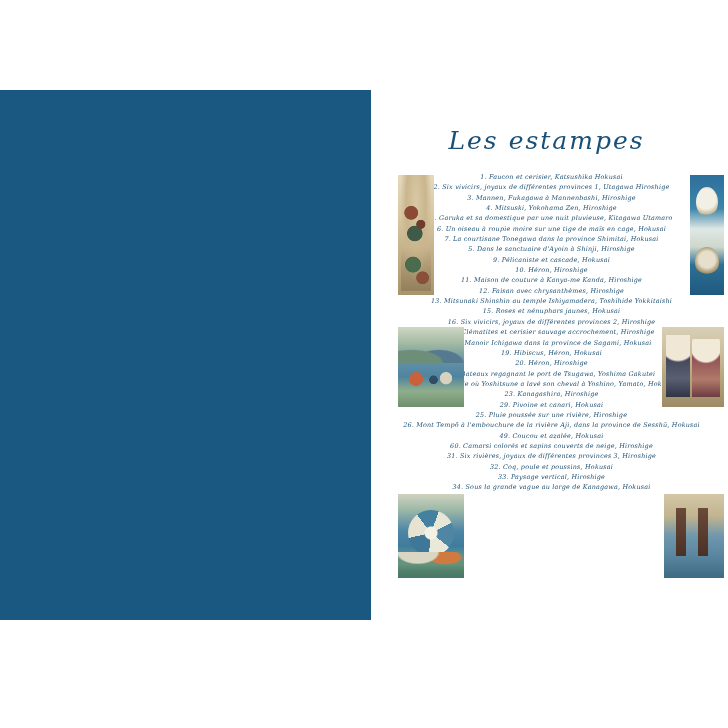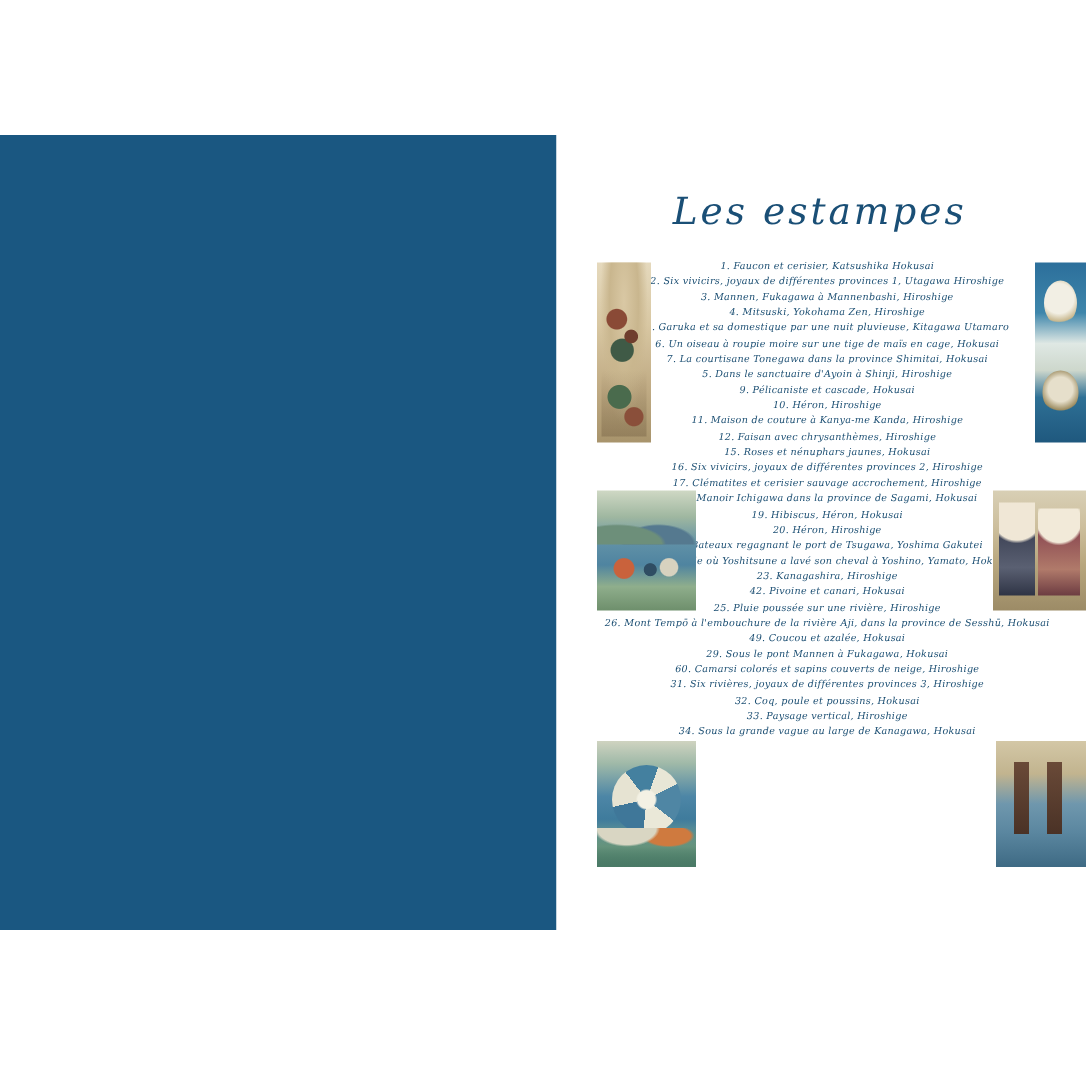--- a/index.html
+++ b/index.html
@@ -259,34 +259,34 @@
         <div class="list-item">3. Mannen, Fukagawa à Mannenbashi, Hiroshige</div>
         <div class="list-item">4. Mitsuski, Yokohama Zen, Hiroshige</div>
         <div class="list-item">5. Garuka et sa domestique par une nuit pluvieuse, Kitagawa Utamaro</div>
         <div class="list-item">6. Un oiseau à roupie moire sur une tige de maïs en cage, Hokusai</div>
         <div class="list-item">7. La courtisane Tonegawa dans la province Shimitai, Hokusai</div>
         <div class="list-item">5. Dans le sanctuaire d'Ayoin à Shinji, Hiroshige</div>
         <div class="list-item">9. Pélicaniste et cascade, Hokusai</div>
         <div class="list-item">10. Héron, Hiroshige</div>
         <div class="list-item">11. Maison de couture à Kanya-me Kanda, Hiroshige</div>
         <div class="list-item">12. Faisan avec chrysanthèmes, Hiroshige</div>
+        <div class="list-item">13. Mitsunaki Shinshin au temple Ishiyamadera, Toshihide Yokkitaishi</div>
         <div class="list-item">15. Roses et nénuphars jaunes, Hokusai</div>
         <div class="list-item">16. Six vivicirs, joyaux de différentes provinces 2, Hiroshige</div>
         <div class="list-item">17. Clématites et cerisier sauvage accrochement, Hiroshige</div>
         <div class="list-item">18. Manoir Ichigawa dans la province de Sagami, Hokusai</div>
         <div class="list-item">19. Hibiscus, Héron, Hokusai</div>
         <div class="list-item">20. Héron, Hiroshige</div>
         <div class="list-item">21. Bateaux regagnant le port de Tsugawa, Yoshima Gakutei</div>
         <div class="list-item">22. Cascade où Yoshitsune a lavé son cheval à Yoshino, Yamato, Hokusai</div>
         <div class="list-item">23. Kanagashira, Hiroshige</div>
-        <div class="list-item">42. Pivoine et canari, Hokusai</div>
+        <div class="list-item">29. Pivoine et canari, Hokusai</div>
         <div class="list-item">25. Pluie poussée sur une rivière, Hiroshige</div>
         <div class="list-item">26. Mont Tempō à l'embouchure de la rivière Aji, dans la province de Sesshū, Hokusai</div>
         <div class="list-item">49. Coucou et azalée, Hokusai</div>
-        <div class="list-item">29. Sous le pont Mannen à Fukagawa, Hokusai</div>
         <div class="list-item">60. Camarsi colorés et sapins couverts de neige, Hiroshige</div>
         <div class="list-item">31. Six rivières, joyaux de différentes provinces 3, Hiroshige</div>
         <div class="list-item">32. Coq, poule et poussins, Hokusai</div>
         <div class="list-item">33. Paysage vertical, Hiroshige</div>
         <div class="list-item">34. Sous la grande vague au large de Kanagawa, Hokusai</div>
       </div>
   </div>
 
   <div class="thumb t1"></div>
   <div class="thumb t2"></div>

